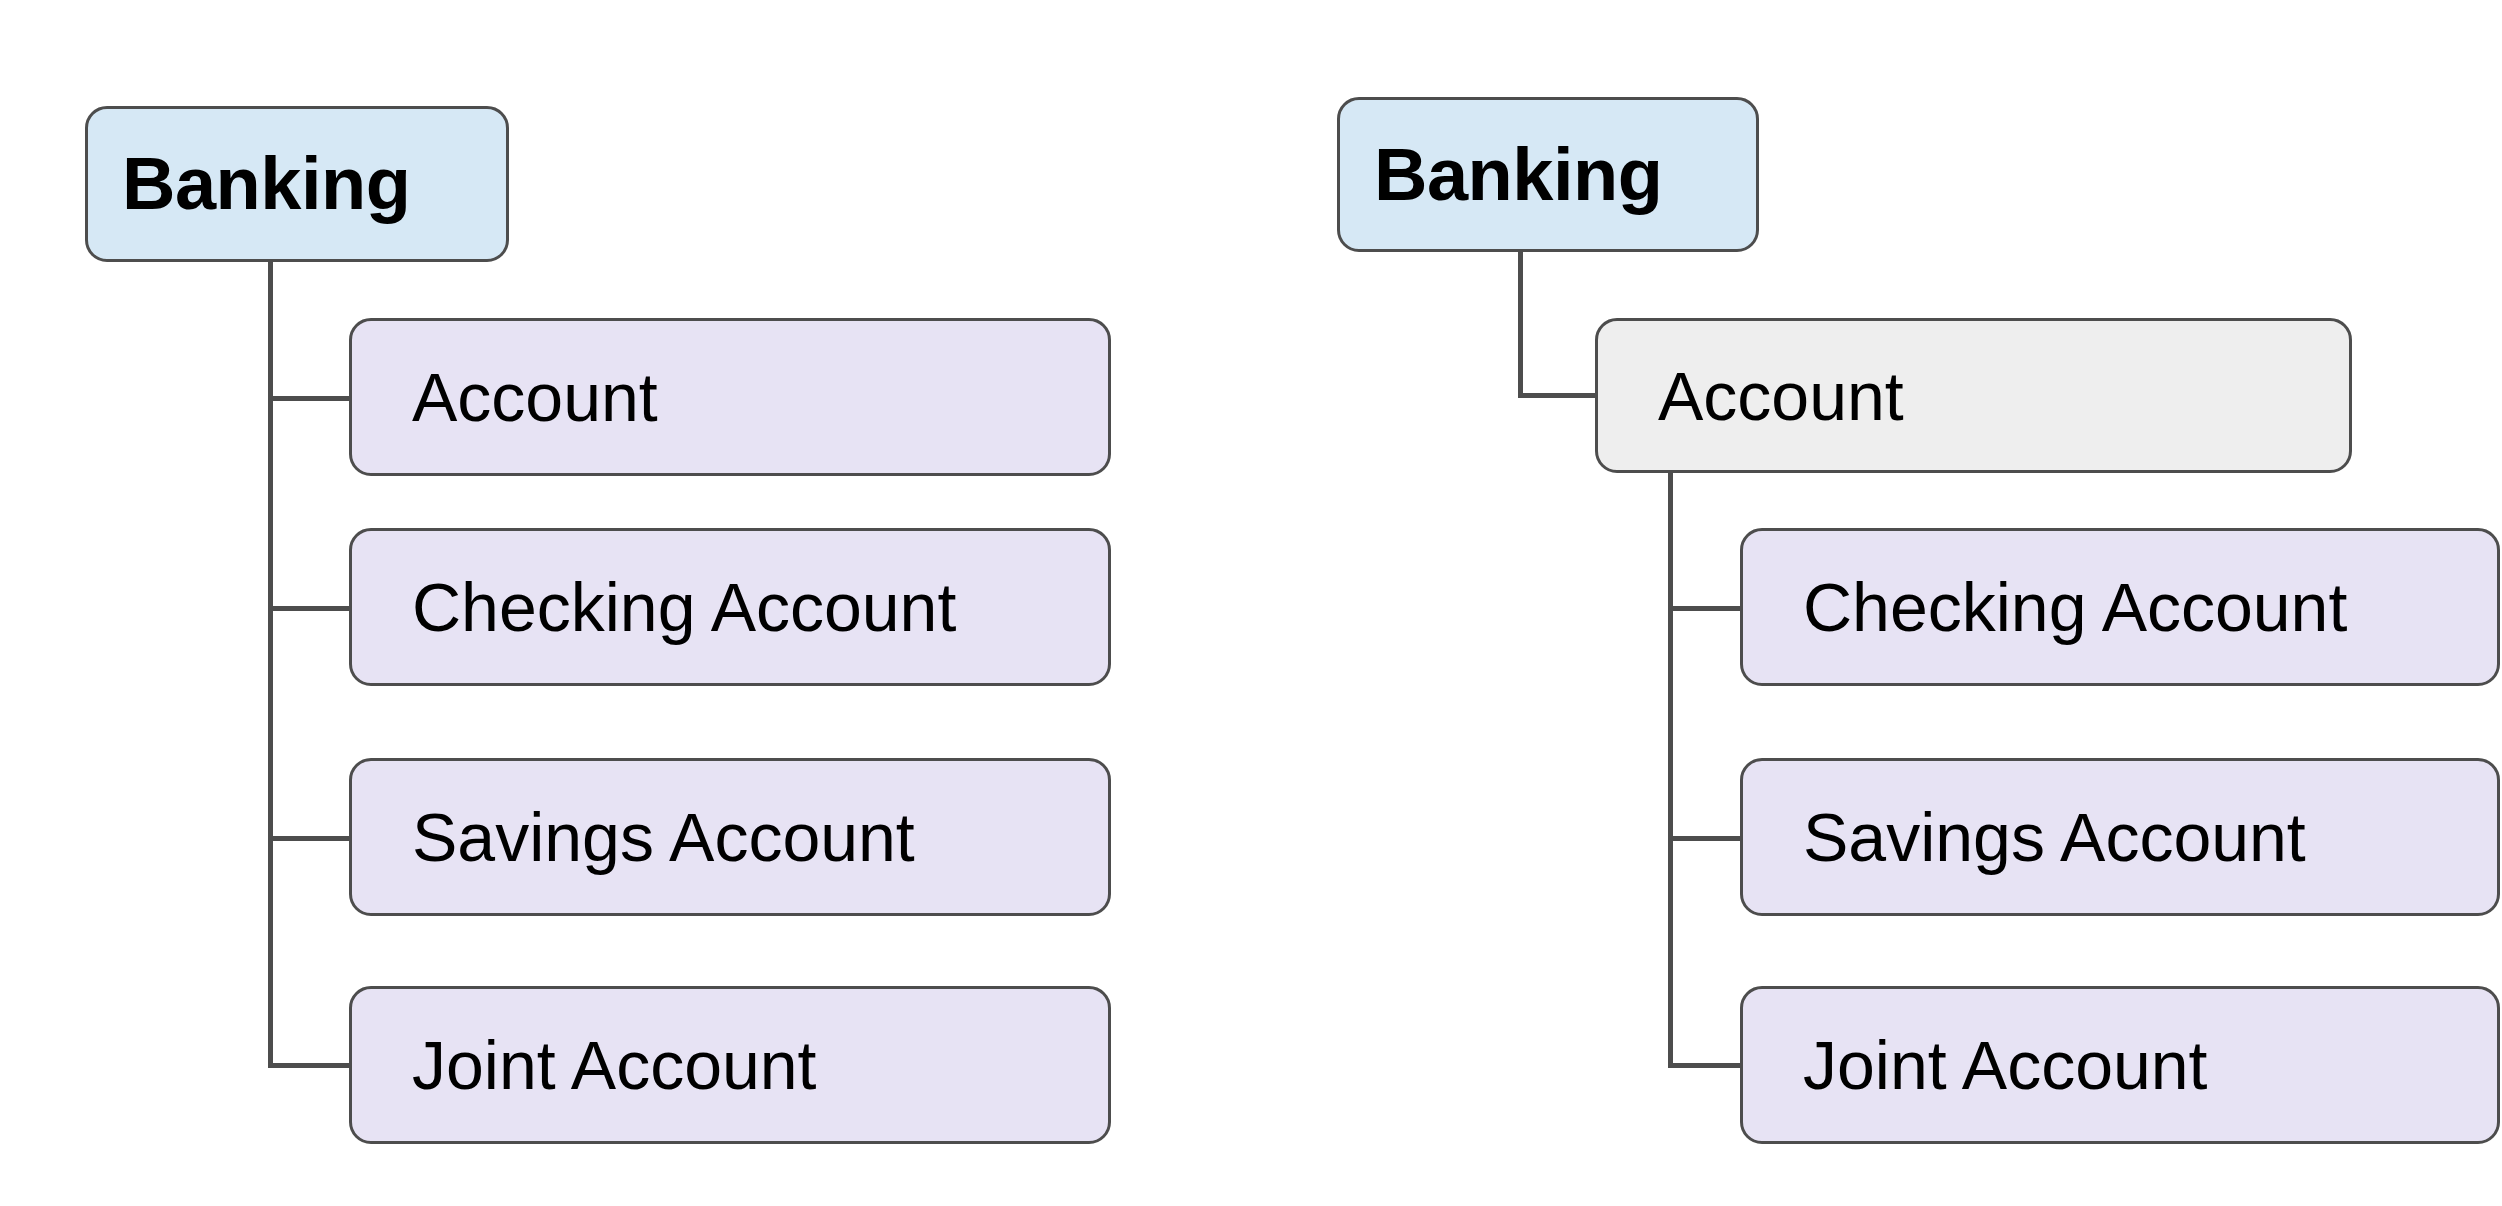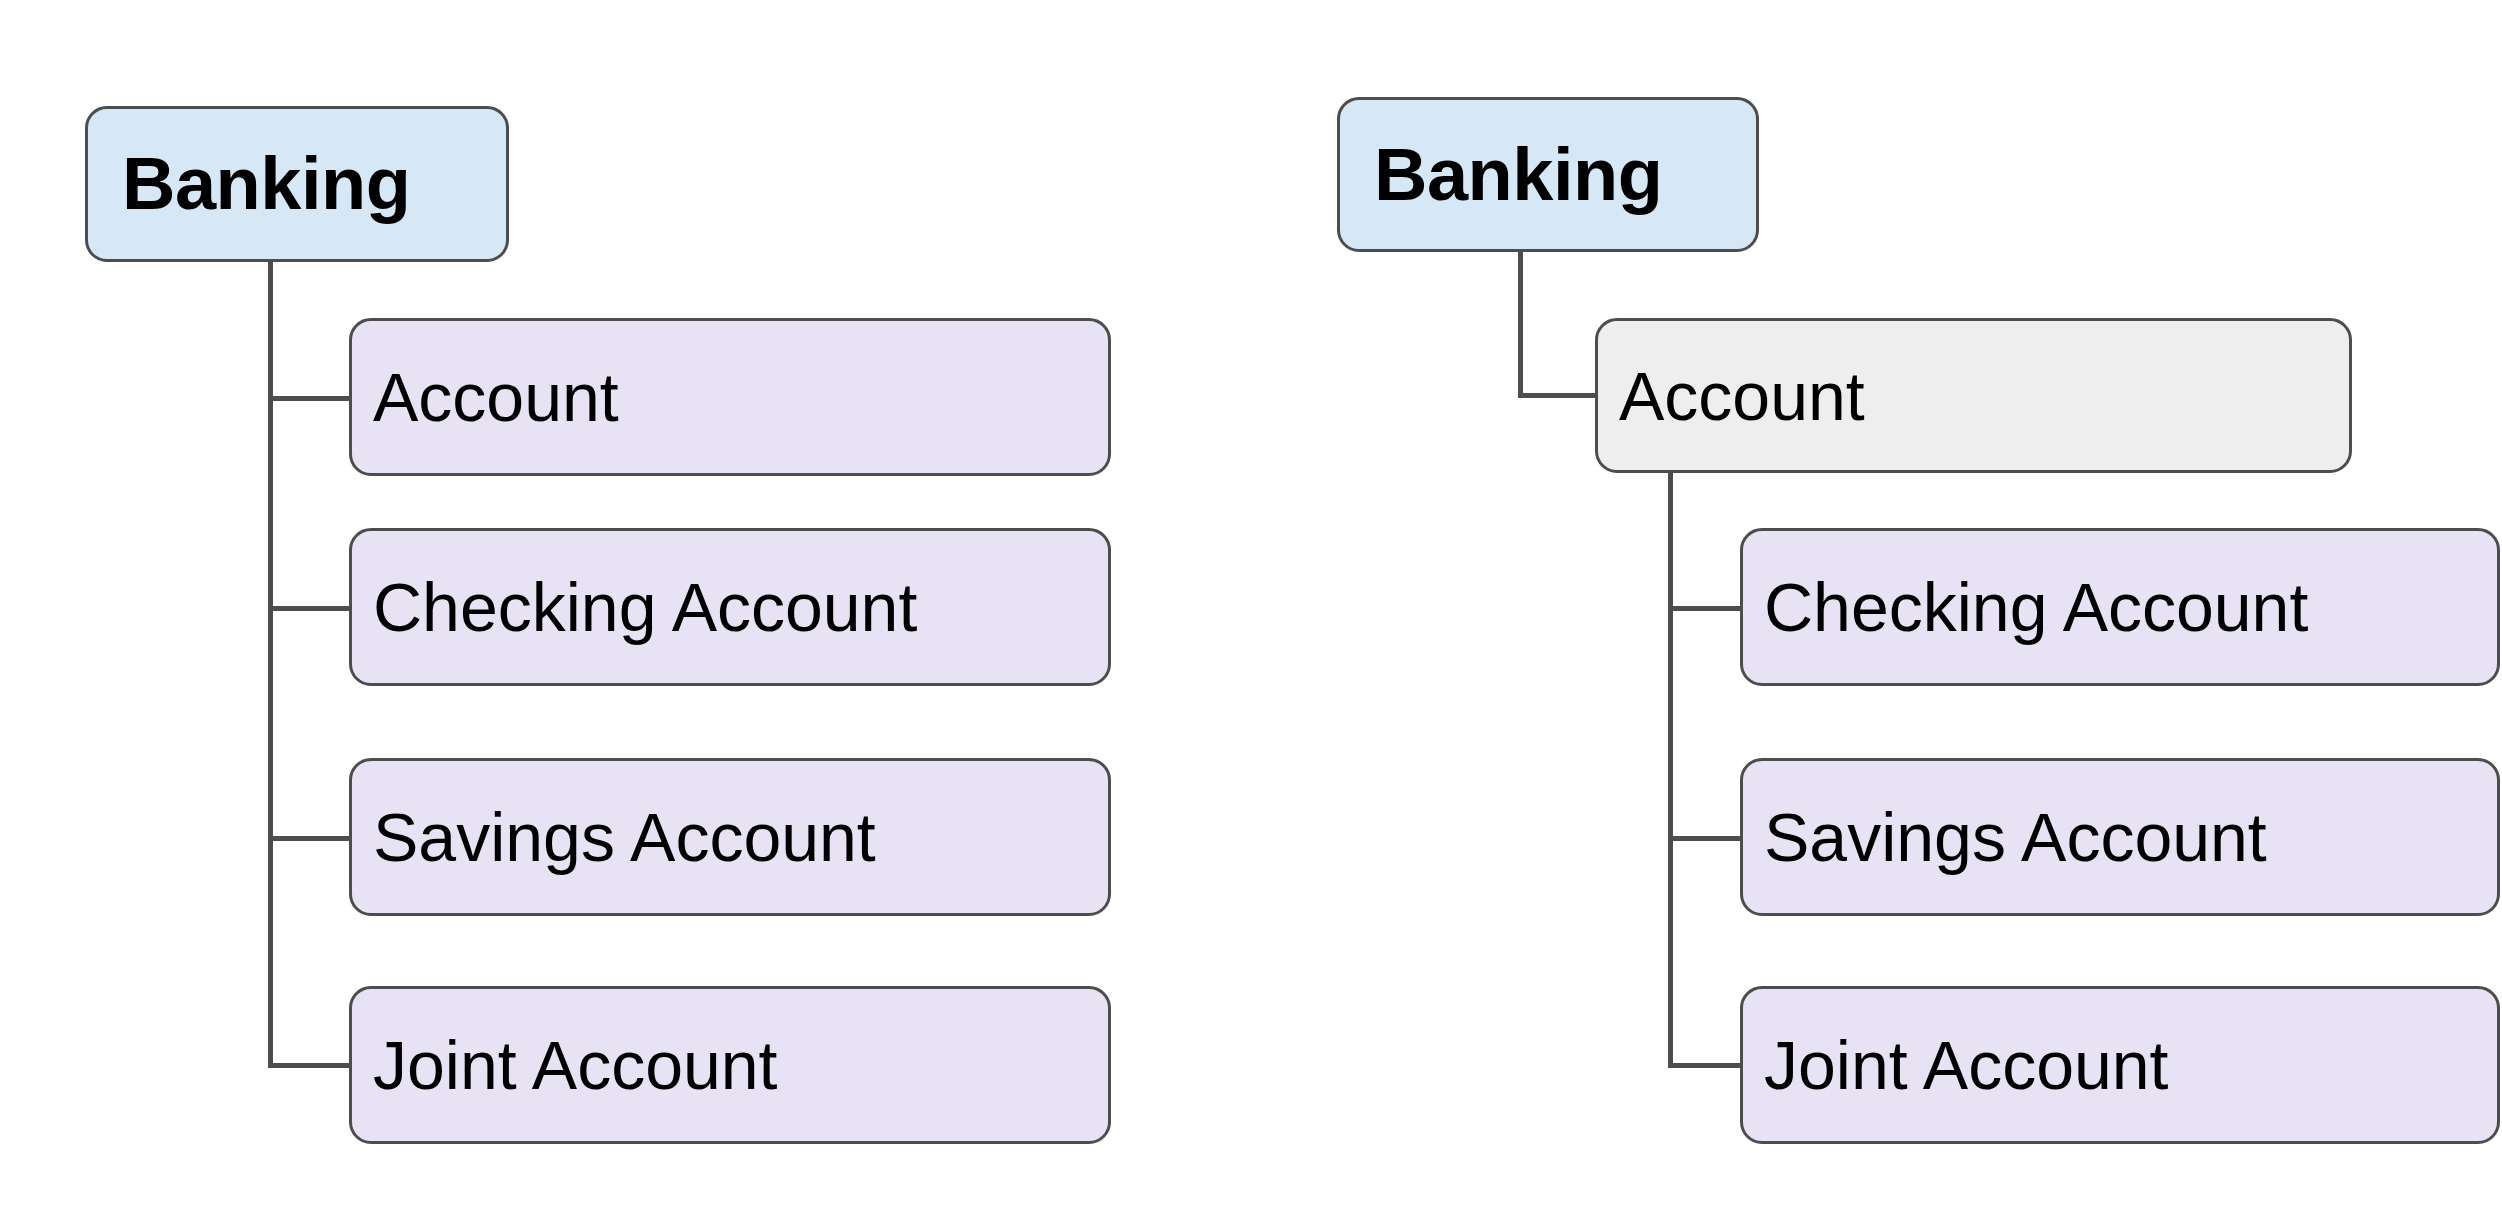--- a/index.html
+++ b/index.html
@@ -27,21 +27,21 @@
     height: 1206px;
     margin-left: 47px;
   }
   .node {
     position: absolute;
     box-sizing: border-box;
     display: flex;
     align-items: center;
     border: 3px solid #4d4d4d;
     border-radius: 22px;
-    padding-left: 21px;
+    padding-left: 60px;
     padding-right: 24px;
     z-index: 3;
     color: #000000;
     white-space: nowrap;
     overflow: hidden;
   }
   .node.root {
     background: #d6e8f5;
     font-weight: bold;
     font-size: 74px;

